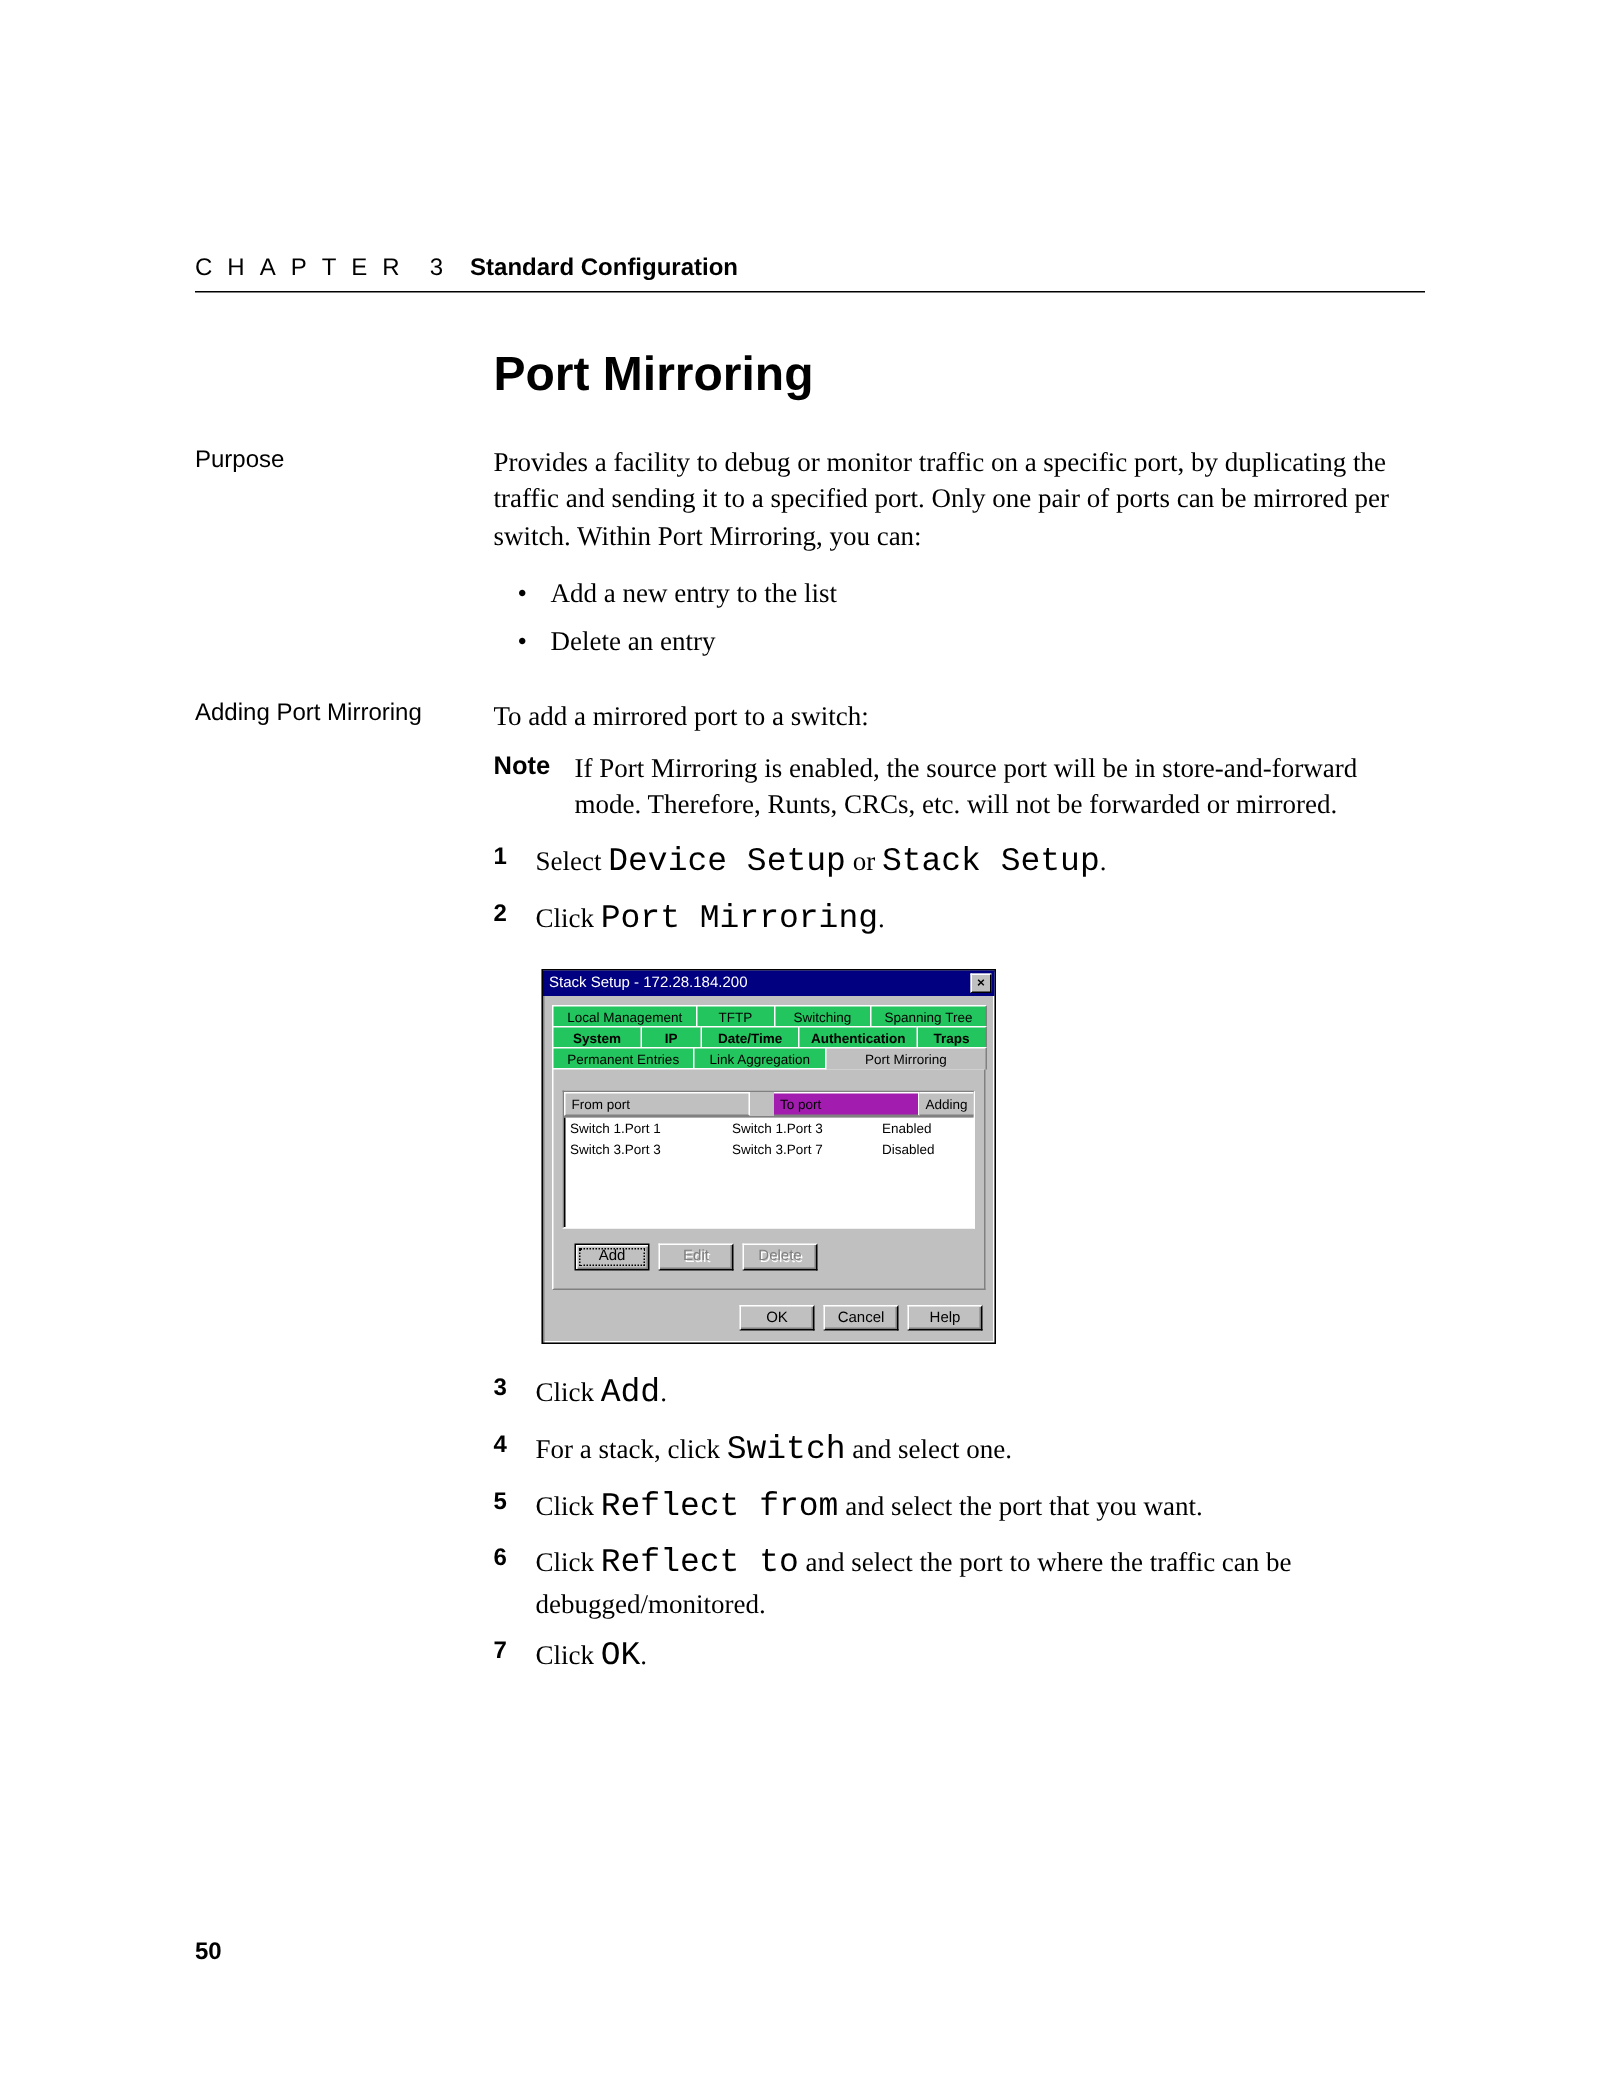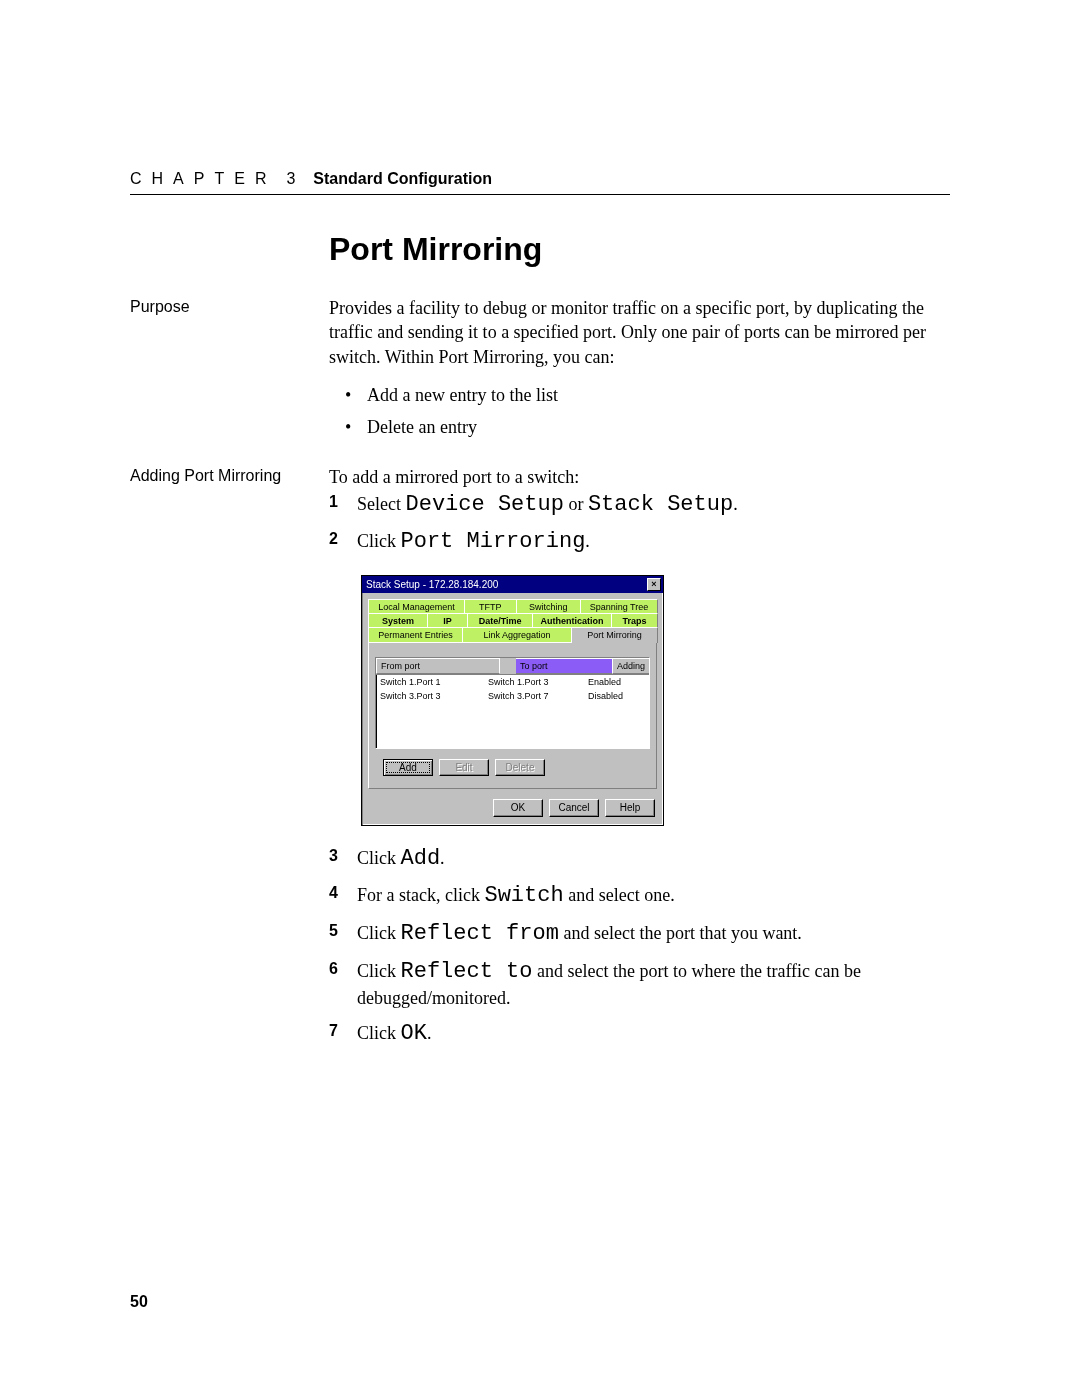--- a/index.html
+++ b/index.html
@@ -90,21 +90,21 @@
     border-right: 1px solid #000; border-bottom: 1px solid #000;
     color: #000;
     font-family: Arial; font-weight: bold; font-size: 9px;
     line-height: 11px; text-align: center;
   }
   .tabs { position: relative; padding: 6px 6px 0 6px; }
   .tabrow { display: flex; }
   .tab {
     border-top: 1px solid #fff; border-left: 1px solid #fff;
     border-right: 1px solid #808080;
-    background: #bef264;
+    background: #22c55e;
     padding: 1px 0;
     font-size: 9px;
     text-align: center;
     margin-right: -1px;
     position: relative;
   }
   .tabrow.top .tab { flex: 1; }
   .tabrow.mid { margin-top: -1px; font-weight: bold; }
   .tabrow.mid .tab { flex: 1; }
   .tabrow.bot { margin-top: -1px; }
@@ -122,21 +122,21 @@
     background: #fff;
     border-top: 1px solid #808080; border-left: 1px solid #808080;
     border-right: 1px solid #fff; border-bottom: 1px solid #fff;
     box-shadow: inset 1px 1px 0 #000;
     height: 92px;
     font-size: 9px;
   }
   .listhdr { display: flex; background: #c0c0c0; border-bottom: 1px solid #808080; }
   .listhdr div, .listrow div { padding: 1px 4px; }
   .col-from { width: 128px; border-right: 1px solid #fff; border-top: 1px solid #fff; border-left:1px solid #fff; border-bottom:1px solid #808080; background:#c0c0c0;}
-  .col-to { width: 100px; border-right: 1px solid #fff; border-top: 1px solid #fff; border-bottom:1px solid #808080; background:#8b5cf6;margin-left:16px;}
+  .col-to { width: 100px; border-right: 1px solid #fff; border-top: 1px solid #fff; border-bottom:1px solid #808080; background:#a21caf;margin-left:16px;}
   .col-state { flex:1; border-top: 1px solid #fff; border-bottom:1px solid #808080; background:#c0c0c0;}
   .listrow { display: flex; }
   .listrow .c1 { width: 108px; }
   .listrow .c2 { width: 100px; }
   .listrow .c3 { flex:1; }
   .btnrow { display: flex; gap: 6px; padding: 4px 8px; }
   .btnrow.right { justify-content: flex-end; padding: 4px 8px 8px 8px; }
   .winbtn {
     min-width: 50px;
     padding: 1px 6px;
@@ -179,20 +179,24 @@
         <li>Add a new entry to the list</li>
         <li>Delete an entry</li>
       </ul>
     </div>
   </div>
 
   <div class="twocol" style="margin-bottom:0;">
     <div class="sidelabel">Adding Port Mirroring</div>
     <div class="body">
       <div>To add a mirrored port to a switch:</div>
+      <div class="noteblk">
+        <div class="notelbl">Note</div>
+        <div>If Port Mirroring is enabled, the source port will be in store-and-forward mode. Therefore, Runts, CRCs, etc. will not be forwarded or mirrored.</div>
+      </div>
       <ol class="steps">
         <li>
           <span>Select </span><span class="mono">Device Setup</span><span> or </span><span class="mono">Stack Setup</span><span>.</span>
         </li>
         <li>
           <span>Click </span><span class="mono">Port Mirroring</span><span>.</span>
         </li>
       </ol>
 
       <div class="figwrap">
@@ -210,21 +214,21 @@
             </div>
             <div class="tabrow mid">
               <div class="tab" style="flex:0.9">System</div>
               <div class="tab" style="flex:0.6">IP</div>
               <div class="tab" style="flex:1">Date/Time</div>
               <div class="tab" style="flex:1.2">Authentication</div>
               <div class="tab" style="flex:0.7">Traps</div>
             </div>
             <div class="tabrow bot">
               <div class="tab" style="width:95px">Permanent Entries</div>
-              <div class="tab" style="width:110px">Link Aggregation</div>
+              <div class="tab" style="width:89px">Link Aggregation</div>
               <div class="tab active" style="flex:1">Port Mirroring</div>
             </div>
           </div>
           <div class="tabpanel">
             <div class="listbox">
               <div class="listhdr">
                 <div class="col-from">From port</div>
                 <div class="col-to">To port</div>
                 <div class="col-state">Adding</div>
               </div>

